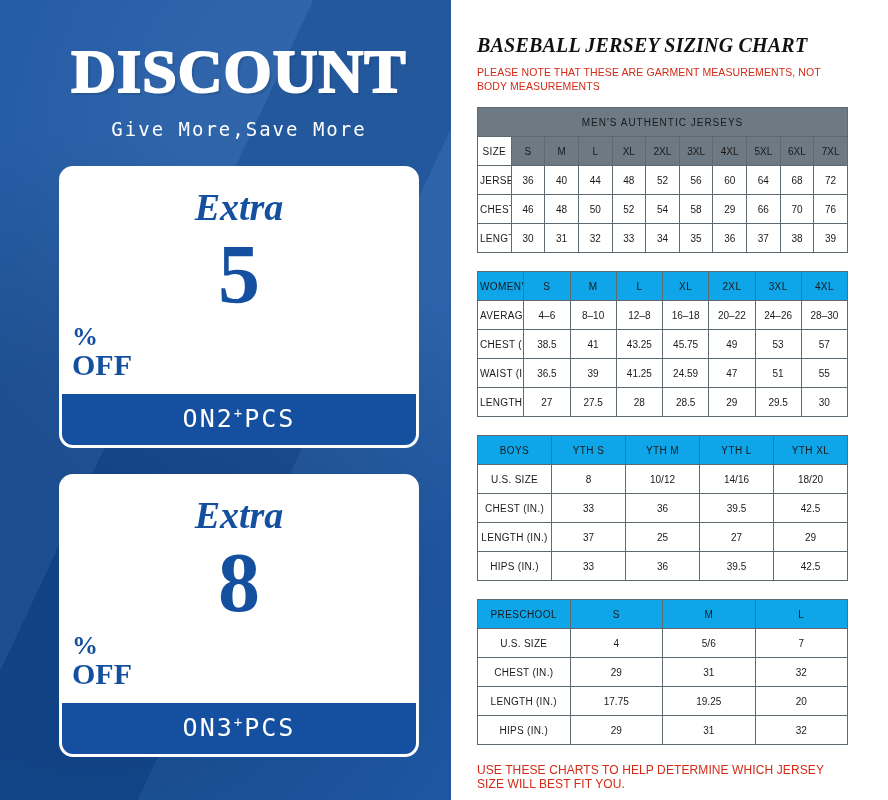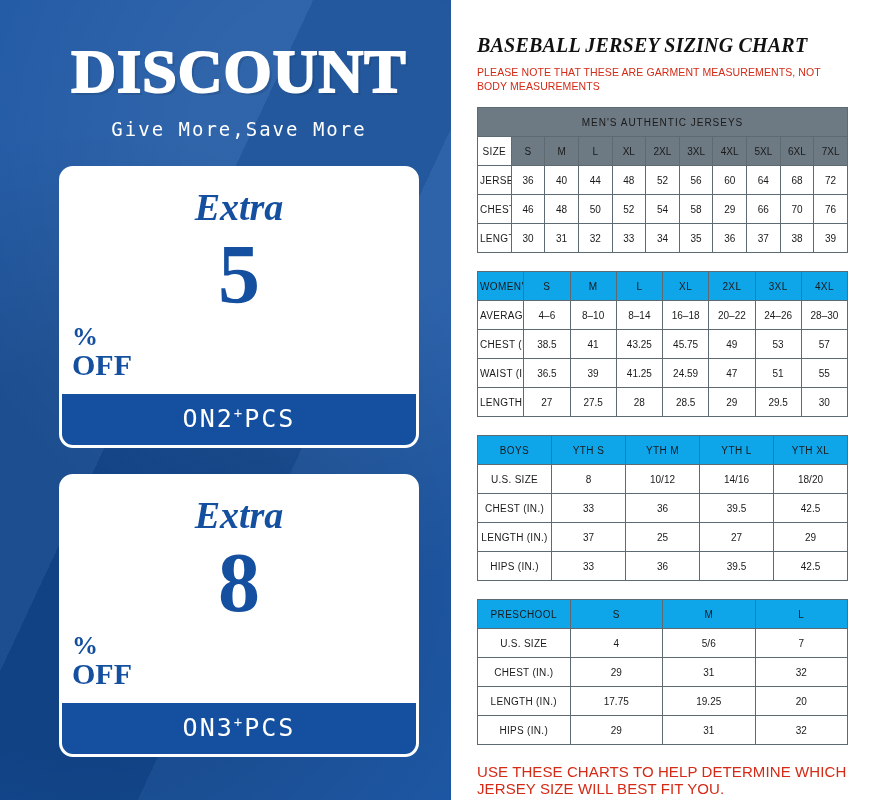--- a/index.html
+++ b/index.html
@@ -222,21 +222,21 @@
     font-weight: bold;
   }
   .grayrow td {
     background: #0ea5e9;
     color: #ffffff;
     font-weight: bold;
     letter-spacing: 0.4px;
   }
   .footer-note {
     color: #d42a16;
-    font-size: 15px;
+    font-size: 12px;
     letter-spacing: 0.1px;
     margin-top: 2px;
   }
 </style>
 </head>
 <body>
 
 <div class="page">
 
   <div class="promo">
@@ -352,21 +352,21 @@
           <td>L</td>
           <td>XL</td>
           <td>2XL</td>
           <td>3XL</td>
           <td>4XL</td>
         </tr>
         <tr>
           <td class="row-head">AVERAGE US SIZE</td>
           <td>4–6</td>
           <td>8–10</td>
-          <td>8–14</td>
+          <td>12–8</td>
           <td>16–18</td>
           <td>20–22</td>
           <td>24–26</td>
           <td>28–30</td>
         </tr>
         <tr>
           <td class="row-head">CHEST (IN.)</td>
           <td>38.5</td>
           <td>41</td>
           <td>43.25</td>

